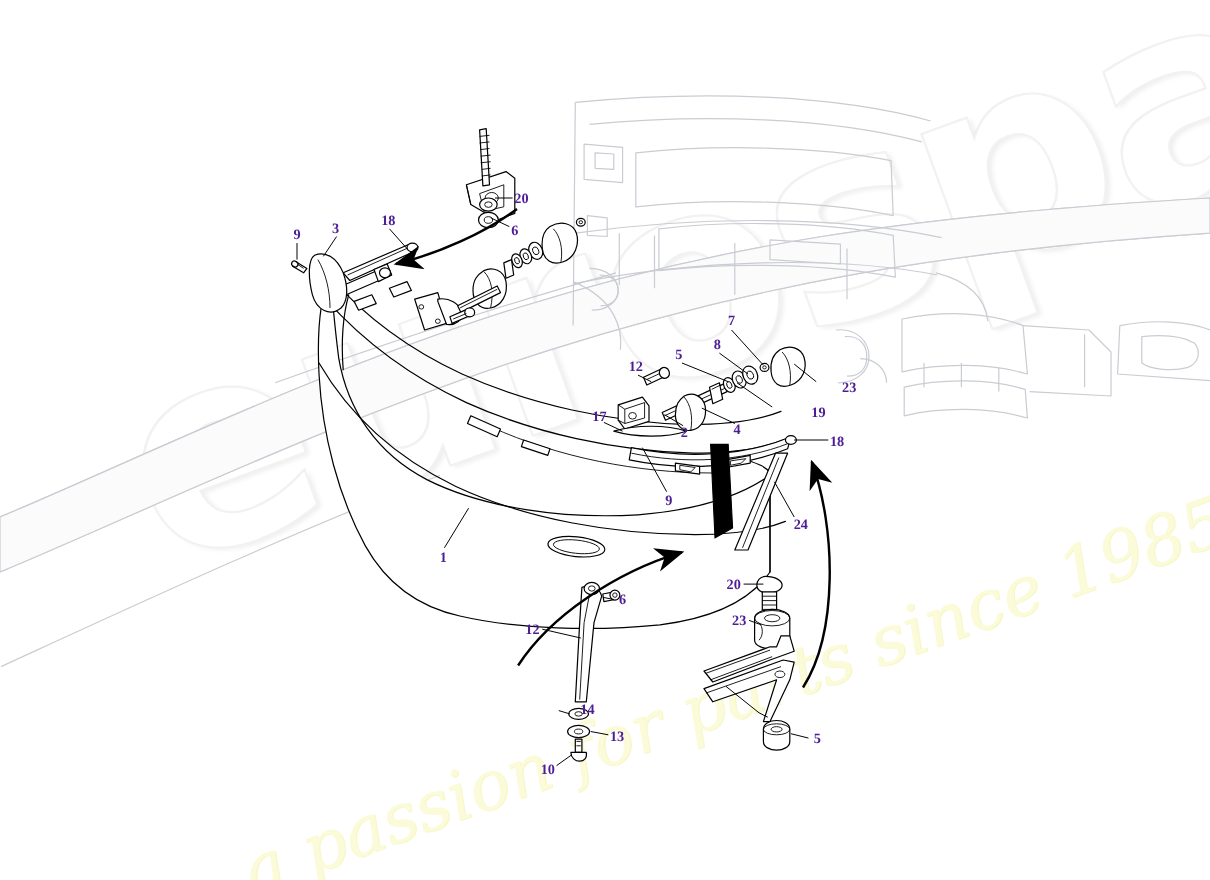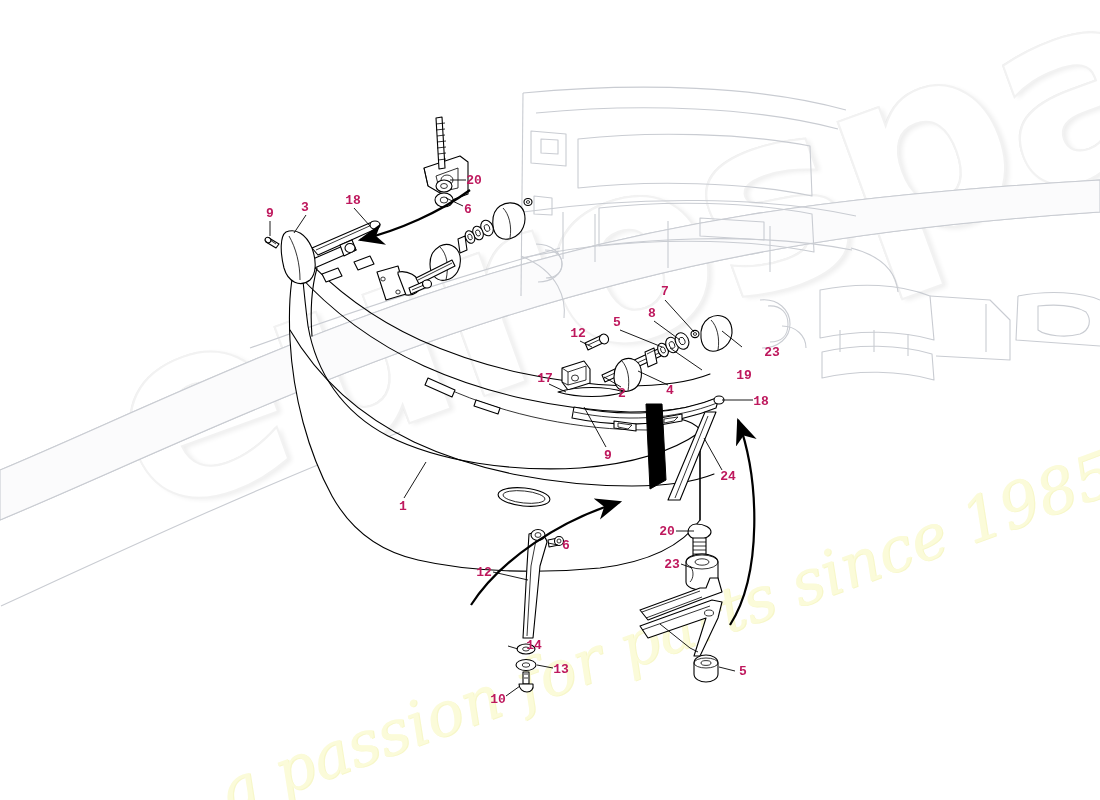--- a/index.html
+++ b/index.html
@@ -37,22 +37,22 @@
   }
 
   
   #art{position:absolute;left:0;top:0;width:1100px;height:800px;}
 
   
   .lbl{
     position:absolute;
     font-size:13px;
     font-weight:bold;
-    color:#be185d;
-    font-family:Liberation Mono, monospace;
+    color:#4c1d95;
+    font-family:Liberation Serif, serif;
     line-height:1;
     transform:translate(-50%,-50%);
     white-space:nowrap;
   }
 </style>
 </head>
 <body style="background: rgb(255, 255, 255);">
 
 <div id="stage">
 

